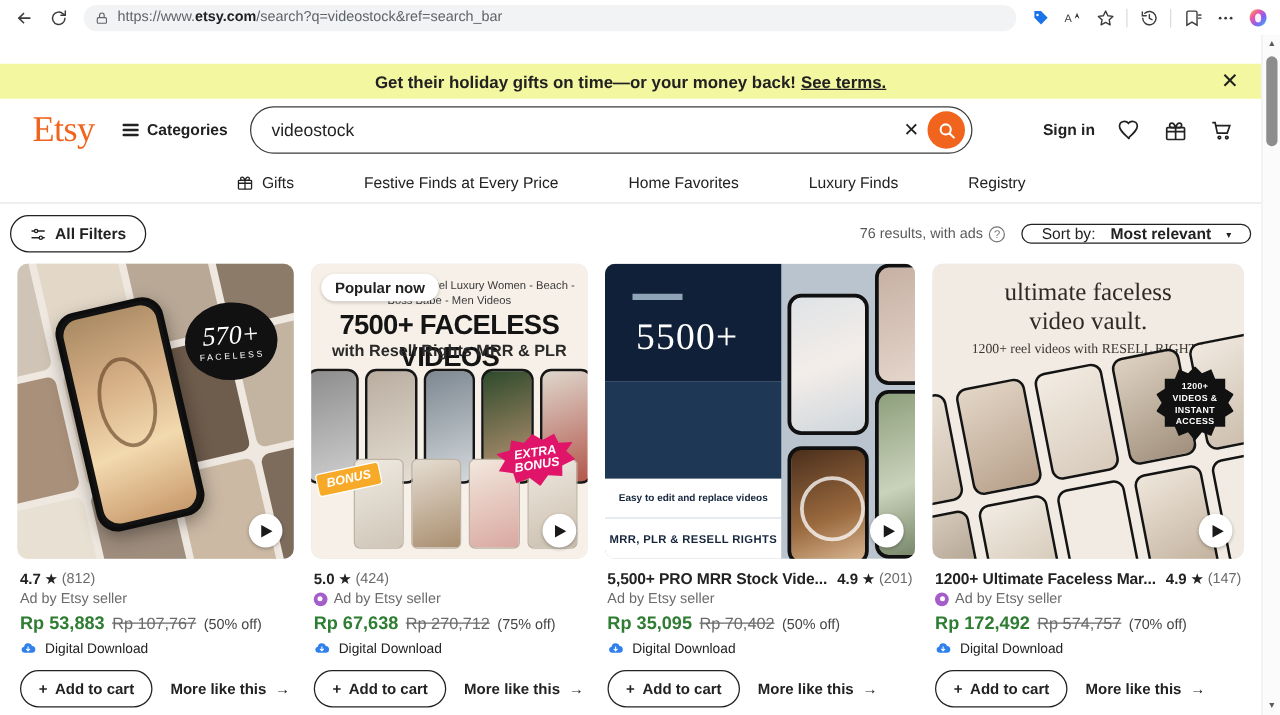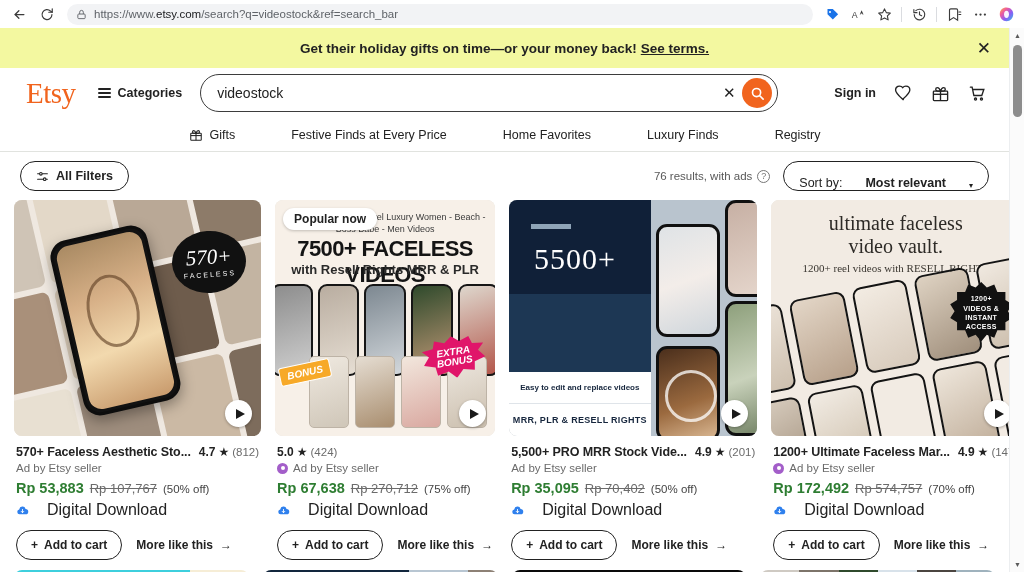--- a/index.html
+++ b/index.html
@@ -42,21 +42,21 @@
     margin: 0 5px;
     min-width: 0;
   }
   .url-text {
     font-size: 11.5px;
     color: #5f6368;
     white-space: nowrap;
     overflow: hidden;
     text-overflow: ellipsis;
   }
-  .url-text b { color: #202124; font-weight: 400; }
+  .url-text b { color: #202124; font-weight: 700; }
   .tb-icon {
     width: 24px; height: 22px;
     display: flex; align-items: center; justify-content: center;
     color: #3b3b3b;
     flex: 0 0 auto;
   }
   .tb-sep { width: 1px; height: 15px; background: #dadce0; margin: 0 3px; flex: 0 0 auto; }
 
   
   .viewport {
@@ -69,28 +69,29 @@
   .page {
     position: absolute;
     top: 0; left: 0;
     width: 1009px;
     height: 544px;
     background: #ffffff;
   }
 
   
   .promo {
-    height: 40px;
+    height: 28px;
     background: #f3f8a0;
     display: flex;
     align-items: center;
     justify-content: center;
     position: relative;
     font-size: 13.5px;
     color: #222;
+    margin-top: 23px;
   }
   .promo b { font-weight: 600; }
   .promo a {
     color: #222; text-decoration: underline; font-weight: 600; margin-left: 4px; text-align: center;
   }
   .promo-close {
     position: absolute;
     right: 18px; top: 50%;
     transform: translateY(-50%);
     font-size: 17px;
@@ -185,21 +186,21 @@
     padding: 0 28px;
     display: flex; align-items: center; gap: 7px;
     white-space: nowrap;
   }
 
   
   .filter-row {
     height: 48px;
     display: flex;
     align-items: center;
-    padding: 0 20px;
+    padding: 0 8px;
     background: #fff;
   }
   .all-filters {
     height: 30px;
     border: 1.3px solid #222;
     border-radius: 16px;
     display: flex; align-items: center; gap: 7px;
     padding: 0 15px;
     font-size: 12.5px; font-weight: 600; color: #222;
   }
@@ -212,24 +213,24 @@
     display: flex; align-items: center; gap: 5px;
   }
   .q-circle {
     width: 13px; height: 13px;
     border: 1px solid #767676; border-radius: 50%;
     font-size: 9px; color: #767676;
     display: flex; align-items: center; justify-content: center;
     line-height: 1;
   }
   .sort-by {
-    height: 30px;
+    height: 16px;
     border: 1.3px solid #222;
     border-radius: 16px;
-    display: flex; align-items: flex-end; gap: 23px;
+    display: flex; align-items: center; gap: 12px;
     padding: 0 15px;
     font-size: 12.5px; color: #222;
   }
   .sort-by b { font-weight: 600; }
   .caret { font-size: 8px; }
 
   
   .grid {
     display: grid;
     grid-template-columns: repeat(4, 1fr);
@@ -404,21 +405,21 @@
   }
   .star-badge::after {
     content:""; position:absolute; left:50%; top:50%;
     transform:translate(-50%,-50%);
     width:4px; height:4px; background:#fff; border-radius:50%;
   }
   .price-line { display:flex; align-items:baseline; gap:6px; margin-top:6px; flex-wrap:nowrap; }
   .price-now { font-size:14.5px; font-weight:700; color:#2e7d32; white-space:nowrap; }
   .price-old { font-size:13px; color:#6b6b6b; text-decoration:line-through; white-space:nowrap; }
   .price-off { font-size:11.5px; color:#444; white-space:nowrap; }
-  .dd-line { display:flex; align-items:center; gap:18px; font-size:16px; color:#222; margin-top:5px; }
+  .dd-line { display:flex; align-items:center; gap:7px; font-size:11px; color:#222; margin-top:5px; }
   .dd-icon { color:#2f80ed; display:flex; }
   .actions { display:flex; align-items:center; gap:14px; margin-top:11px; }
   .add-cart {
     height:30px; border:1.3px solid #222; border-radius:16px;
     display:flex; align-items:center; gap:6px; padding:0 14px;
     font-size:12px; font-weight:700; color:#222; white-space:nowrap;
   }
   .more-like { display:flex; align-items:center; gap:7px; font-size:12px; font-weight:700; color:#222; white-space:nowrap; }
 
   
@@ -642,21 +643,20 @@
               </div>
           <div class="badge570">
             <span class="big">570+</span>
             <span class="sm">FACELESS</span>
           </div>
         </div>
         <div class="play-btn"></div>
       </div>
       <div class="card-info">
         <div class="title-row">
-          <span class="p-title">570+ Faceless Aesthetic Sto...</span>
           <span class="rating">
             <span class="val">4.7</span>
             <span class="star">★</span>
             <span class="cnt">(812)</span>
           </span>
         </div>
         <div class="ad-line">
           <span>Ad by Etsy seller</span>
         </div>
         <div class="price-line">

